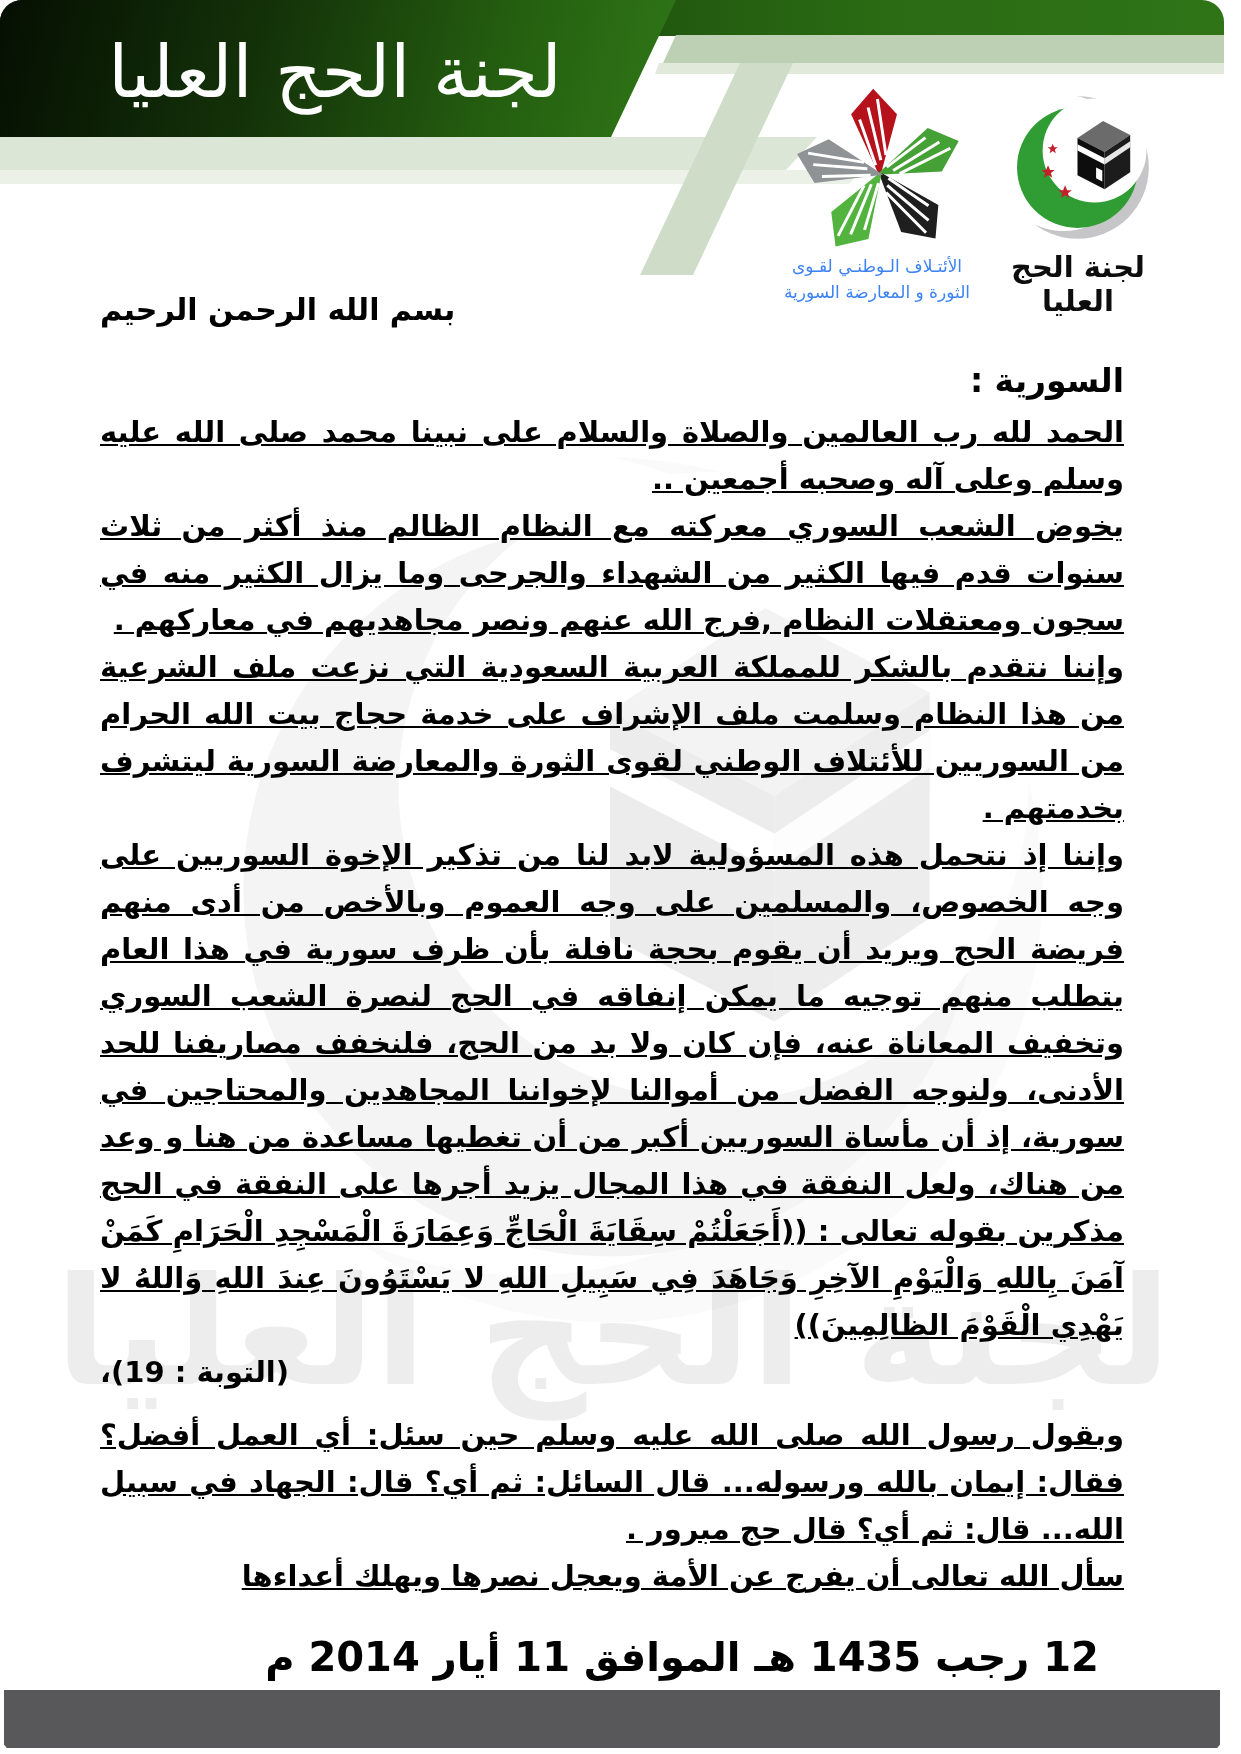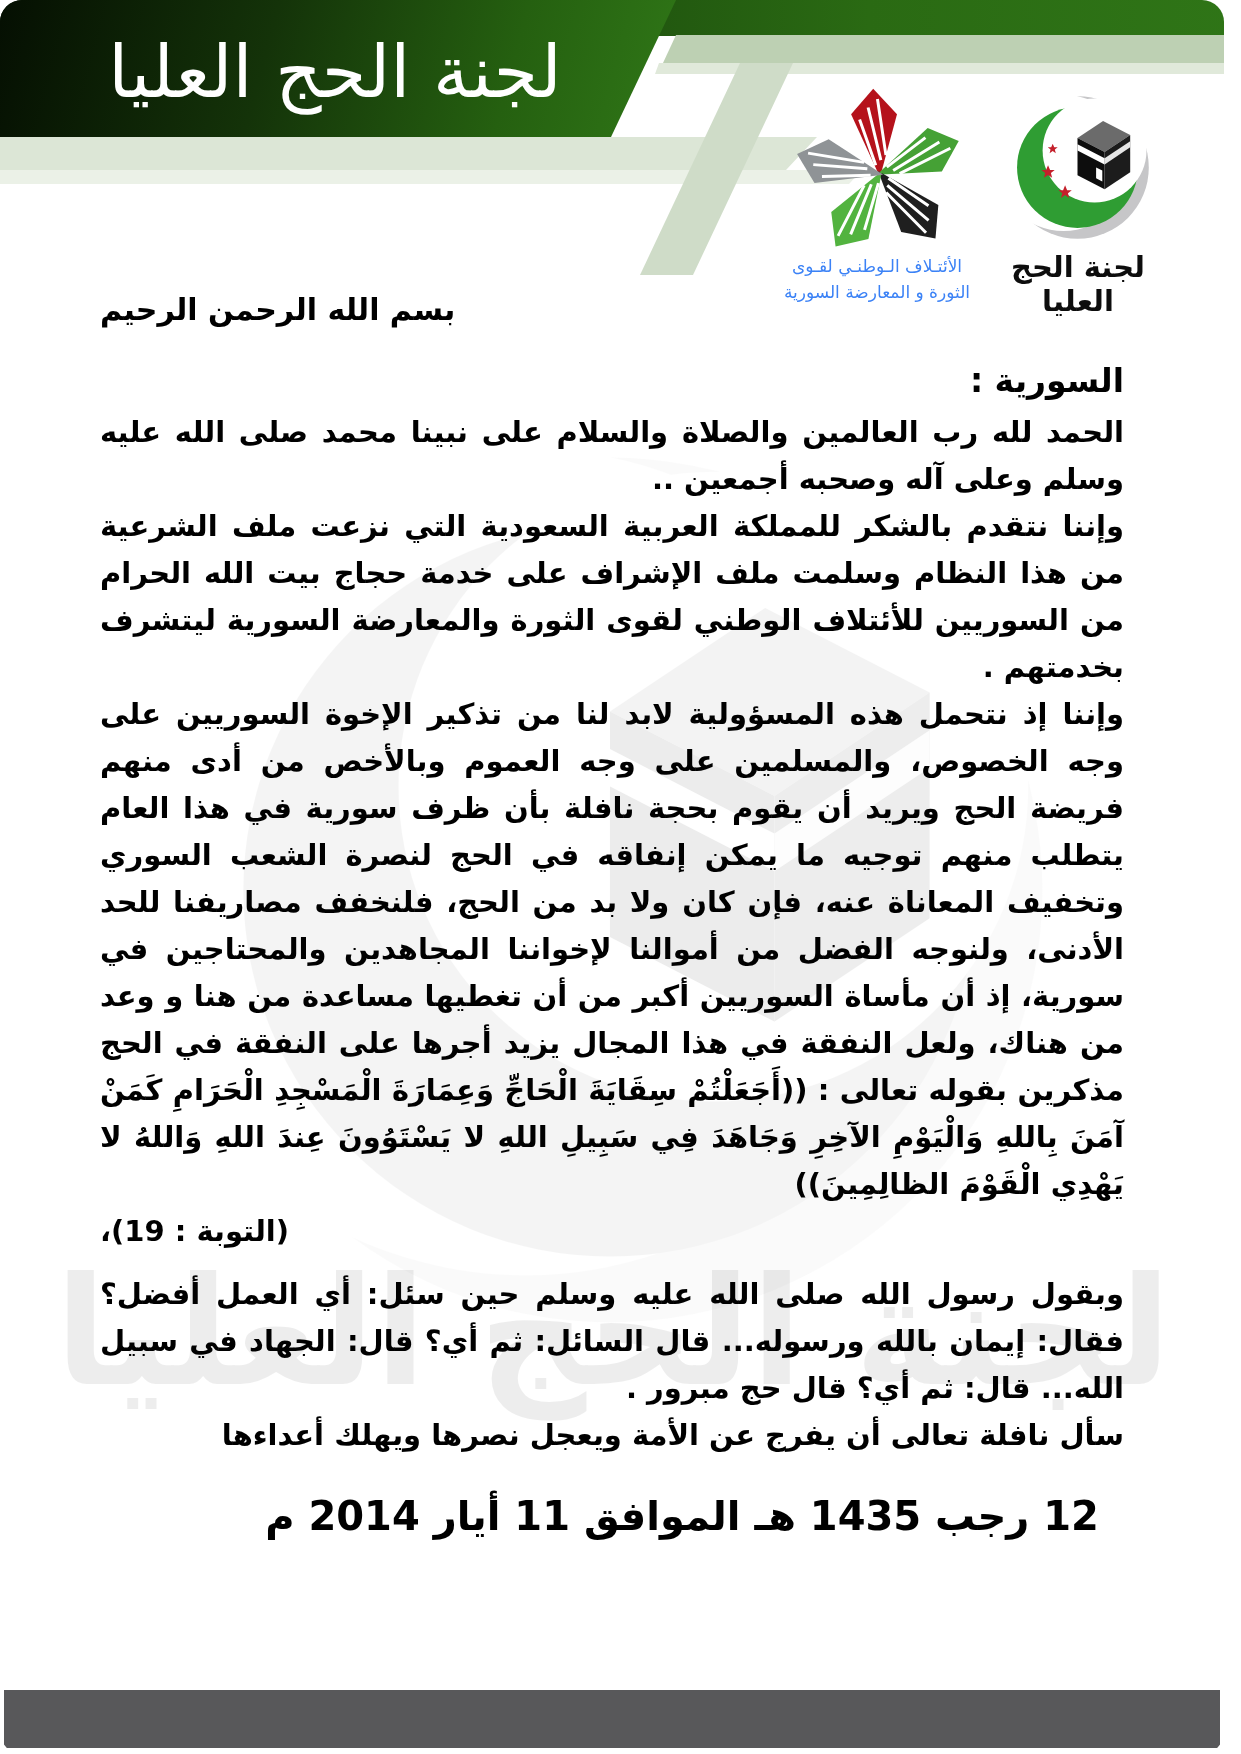--- a/index.html
+++ b/index.html
@@ -38,21 +38,21 @@
   .wm-logo{position:absolute;left:140px;top:420px;width:940px;height:940px;
      opacity:.075;filter:grayscale(100%);}
   .wm-text{position:absolute;left:55px;top:1245px;font-size:150px;font-weight:bold;
      color:#000;opacity:.065;direction:rtl;white-space:nowrap;}
 
   
   .content{position:absolute;left:100px;right:100px;top:292px;direction:rtl;color:#000;}
   .basmala{text-align:left;font-size:30px;font-weight:bold;margin-bottom:26px;}
   .head1{font-size:33px;font-weight:bold;text-align:justify;text-align-last:justify;line-height:56px;}
   .head2{font-size:33px;font-weight:bold;text-align:right;line-height:56px;}
-  .para{font-size:29px;font-weight:bold;line-height:47px;text-align:justify;margin:0;}
+  .para{font-size:29px;font-weight:bold;line-height:47px;text-align:justify;margin:0;text-decoration:underline;}
   .qref{font-size:29px;font-weight:bold;line-height:47px;text-align:left;}
   .p5{margin-top:16px;}
   .date-line{margin-top:34px;text-align:center;font-size:40px;font-weight:bold;
      position:relative;left:70px;}
 
   
   .footer-band{position:absolute;left:4px;right:4px;top:1690px;height:58px;background:#58585a;}
 </style>
 </head>
 <body>
@@ -130,22 +130,23 @@
     <polygon points="135,80 168,58 168,106 135,128" fill="#1c1c1c"></polygon>
     <polygon points="100,70 135,88 135,96 100,78" fill="#ffffff"></polygon>
     <polygon points="135,88 168,66 168,74 135,96" fill="#e6e6e6"></polygon>
   </svg>
   <div class="wm-text">لجنة الحج العليا</div>
 
   <div class="content">
     <div class="basmala">بسم الله الرحمن الرحيم</div>
     <div class="head2">السورية :</div>
     <p class="para">الحمد لله رب العالمين والصلاة والسلام على نبينا محمد صلى الله عليه وسلم وعلى آله وصحبه أجمعين ..</p>
+    <p class="para">يخوض الشعب السوري معركته مع النظام الظالم منذ أكثر من ثلاث سنوات قدم فيها الكثير من الشهداء والجرحى وما يزال الكثير منه في سجون ومعتقلات النظام ,فرج الله عنهم ونصر مجاهديهم في معاركهم .</p>
     <p class="para">وإننا نتقدم بالشكر للمملكة العربية السعودية التي نزعت ملف الشرعية من هذا النظام وسلمت ملف الإشراف على خدمة حجاج بيت الله الحرام من السوريين للأئتلاف الوطني لقوى الثورة والمعارضة السورية ليتشرف بخدمتهم .</p>
     <p class="para">وإننا إذ نتحمل هذه المسؤولية لابد لنا من تذكير الإخوة السوريين على وجه الخصوص، والمسلمين على وجه العموم وبالأخص من أدى منهم فريضة الحج ويريد أن يقوم بحجة نافلة بأن ظرف سورية في هذا العام يتطلب منهم توجيه ما يمكن إنفاقه في الحج لنصرة الشعب السوري وتخفيف المعاناة عنه، فإن كان ولا بد من الحج، فلنخفف مصاريفنا للحد الأدنى، ولنوجه الفضل من أموالنا لإخواننا المجاهدين والمحتاجين في سورية، إذ أن مأساة السوريين أكبر من أن تغطيها مساعدة من هنا و وعد من هناك، ولعل النفقة في هذا المجال يزيد أجرها على النفقة في الحج مذكرين بقوله تعالى : ((أَجَعَلْتُمْ سِقَايَةَ الْحَاجِّ وَعِمَارَةَ الْمَسْجِدِ الْحَرَامِ كَمَنْ آمَنَ بِاللهِ وَالْيَوْمِ الآخِرِ وَجَاهَدَ فِي سَبِيلِ اللهِ لا يَسْتَوُونَ عِندَ اللهِ وَاللهُ لا يَهْدِي الْقَوْمَ الظالِمِينَ))</p>
     <div class="qref">(التوبة : 19)،</div>
     <p class="para p5">وبقول رسول الله صلى الله عليه وسلم حين سئل: أي العمل أفضل؟ فقال: إيمان بالله ورسوله... قال السائل: ثم أي؟ قال: الجهاد في سبيل الله... قال: ثم أي؟ قال حج مبرور .</p>
-    <p class="para">سأل نافلة تعالى أن يفرج عن الأمة ويعجل نصرها ويهلك أعداءها</p>
+    <p class="para">سأل الله تعالى أن يفرج عن الأمة ويعجل نصرها ويهلك أعداءها</p>
     <div class="date-line">12 رجب 1435 هـ الموافق 11 أيار 2014 م</div>
   </div>
 
   <div class="footer-band"></div>
 </div>
 
 </body></html>

